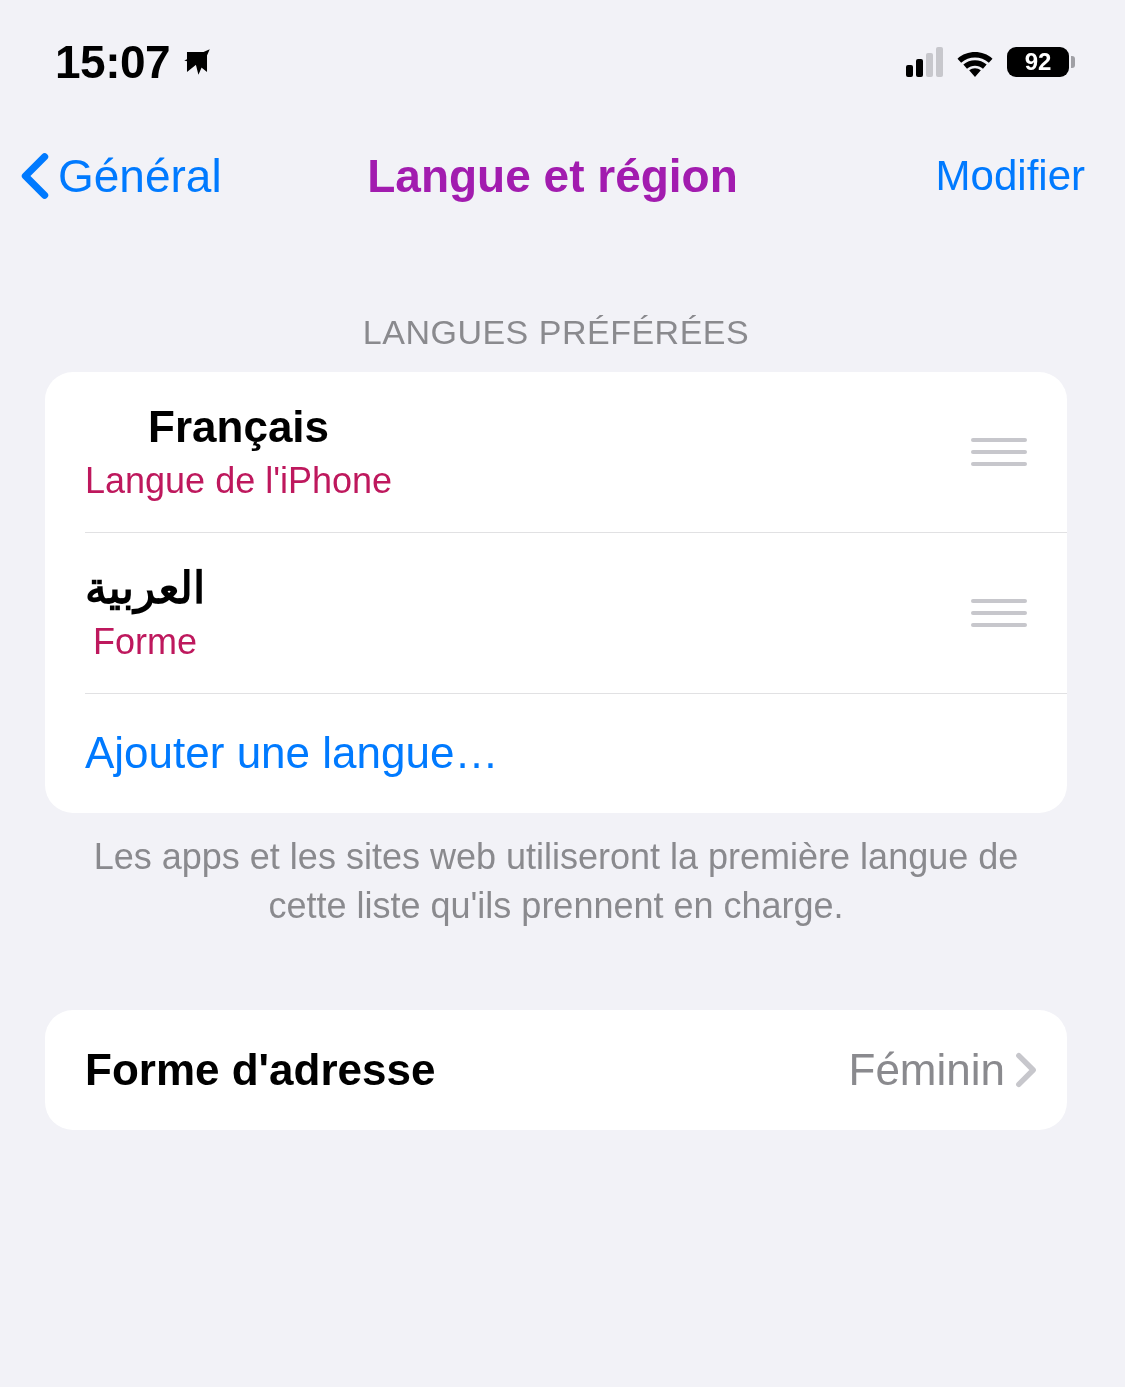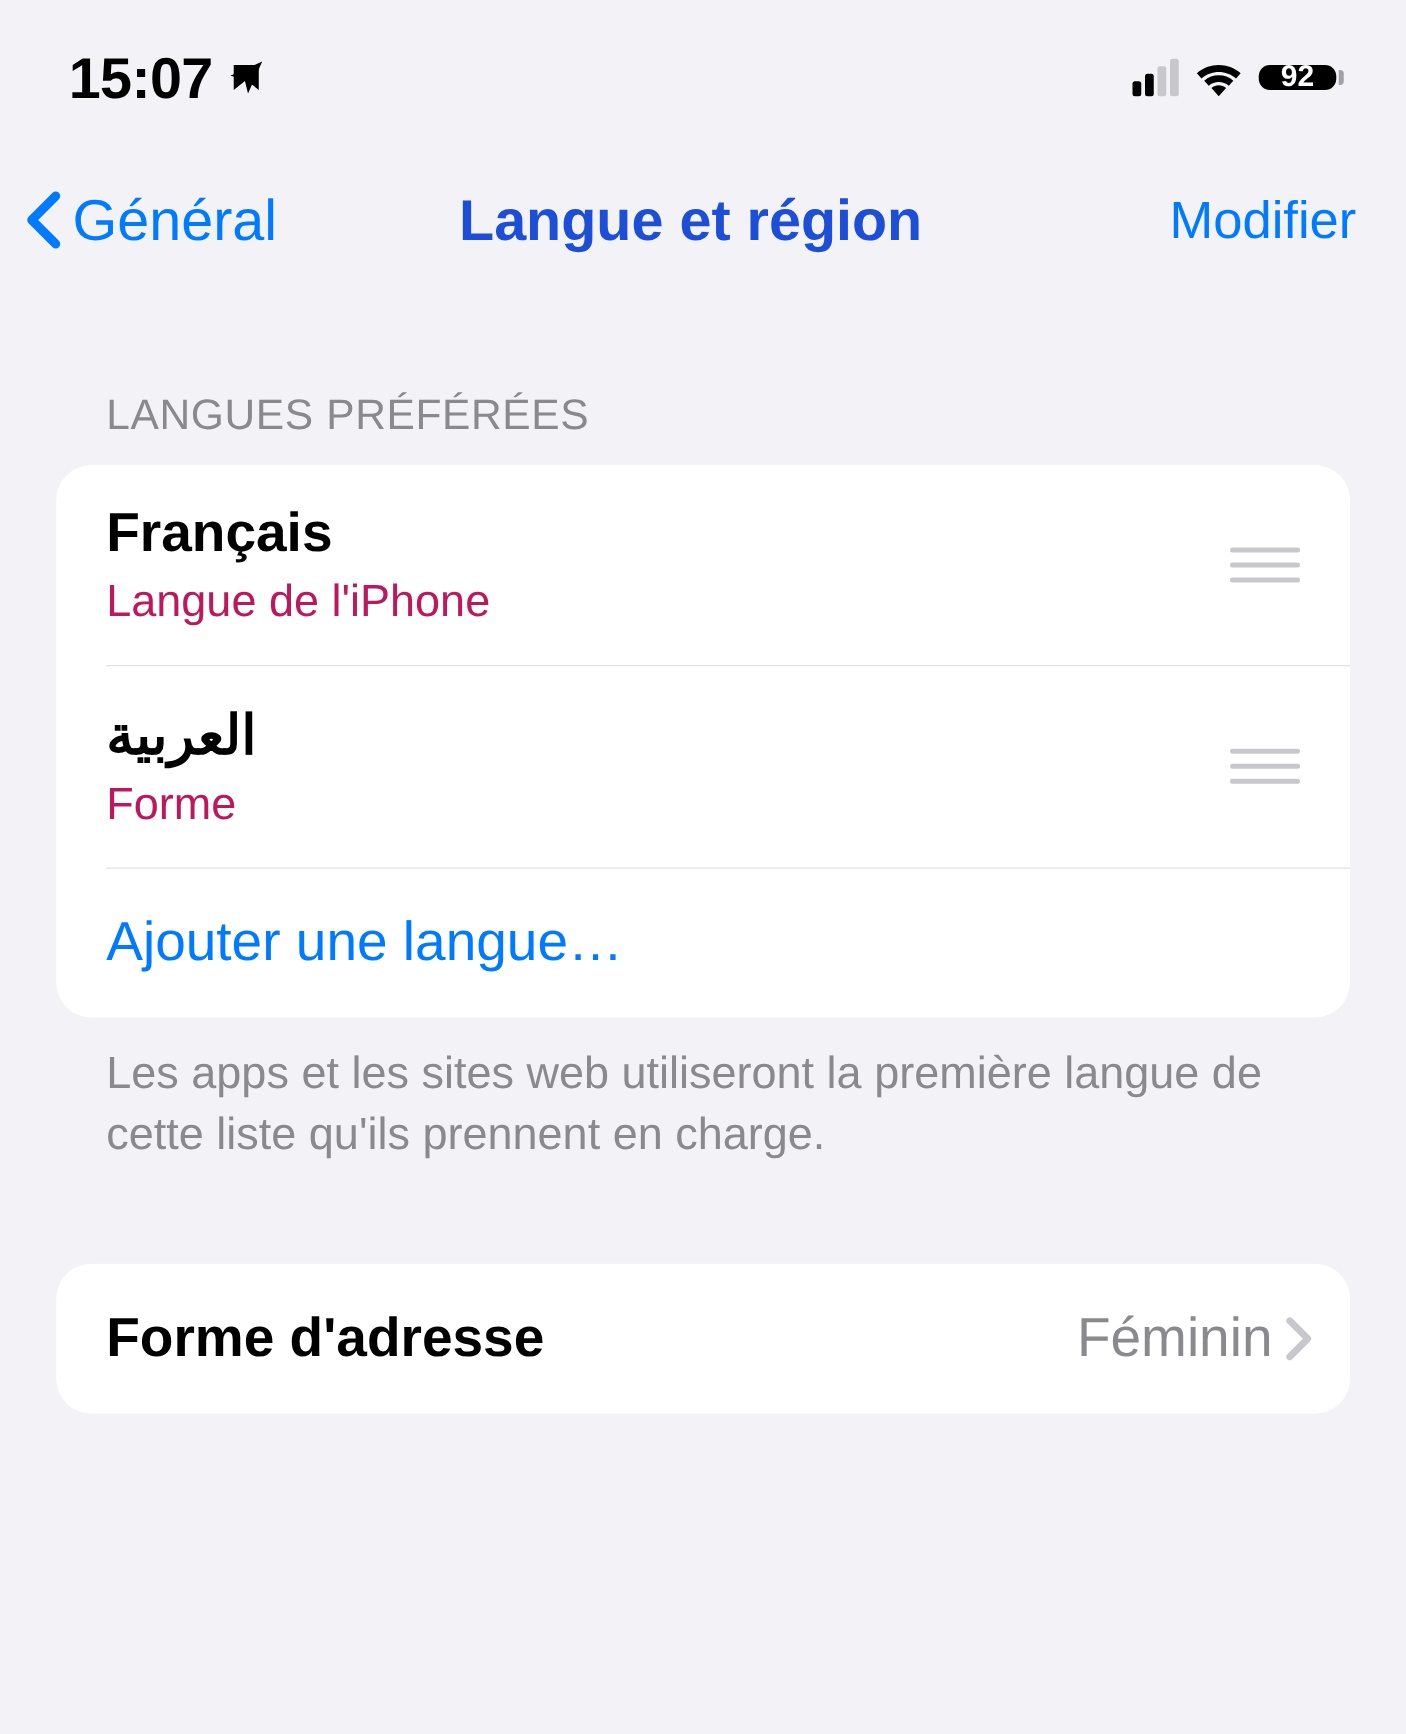--- a/index.html
+++ b/index.html
@@ -53,21 +53,21 @@
     .cellular .b2 { height: 18px; background: #000; }
     .cellular .b3 { height: 24px; background: #c7c7cc; }
     .cellular .b4 { height: 30px; background: #c7c7cc; }
     .wifi-icon svg, .battery-icon svg { display: block; }
     .battery {
       display: flex;
       align-items: center;
     }
     .battery-body {
       width: 62px;
-      height: 20px;
+      height: 30px;
       border-radius: 9px;
       background: #000;
       display: flex;
       align-items: center;
       justify-content: center;
       position: relative;
     }
     .battery-cap {
       width: 4px;
       height: 12px;
@@ -91,21 +91,21 @@
       align-items: center;
       gap: 8px;
       color: #007aff;
       font-size: 46px;
       font-weight: 400;
     }
     .nav-back svg { display: block; }
     .nav-title {
       font-size: 46px;
       font-weight: 600;
-      color: #1d4ed8;
+      color: #a21caf;
       flex: 1;
       text-align: center;
       position: absolute;
       left: 0;
       right: 0;
       pointer-events: none;
     }
     .nav-bar-inner {
       position: relative;
       width: 100%;
@@ -113,21 +113,22 @@
       align-items: center;
       justify-content: space-between;
     }
     .nav-edit {
       color: #007aff;
       font-size: 42px;
       font-weight: 400;
       z-index: 1;
     }
     .content {
-      padding: 70px 45px 0 45px;
+      padding: 70px 58px 0 45px;
+      text-align: center;
     }
     .section-header {
       font-size: 34px;
       font-weight: 400;
       color: #8a8a8e;
       text-transform: uppercase;
       letter-spacing: 0.5px;
       padding: 0 40px 20px 40px;
     }
     .card {

